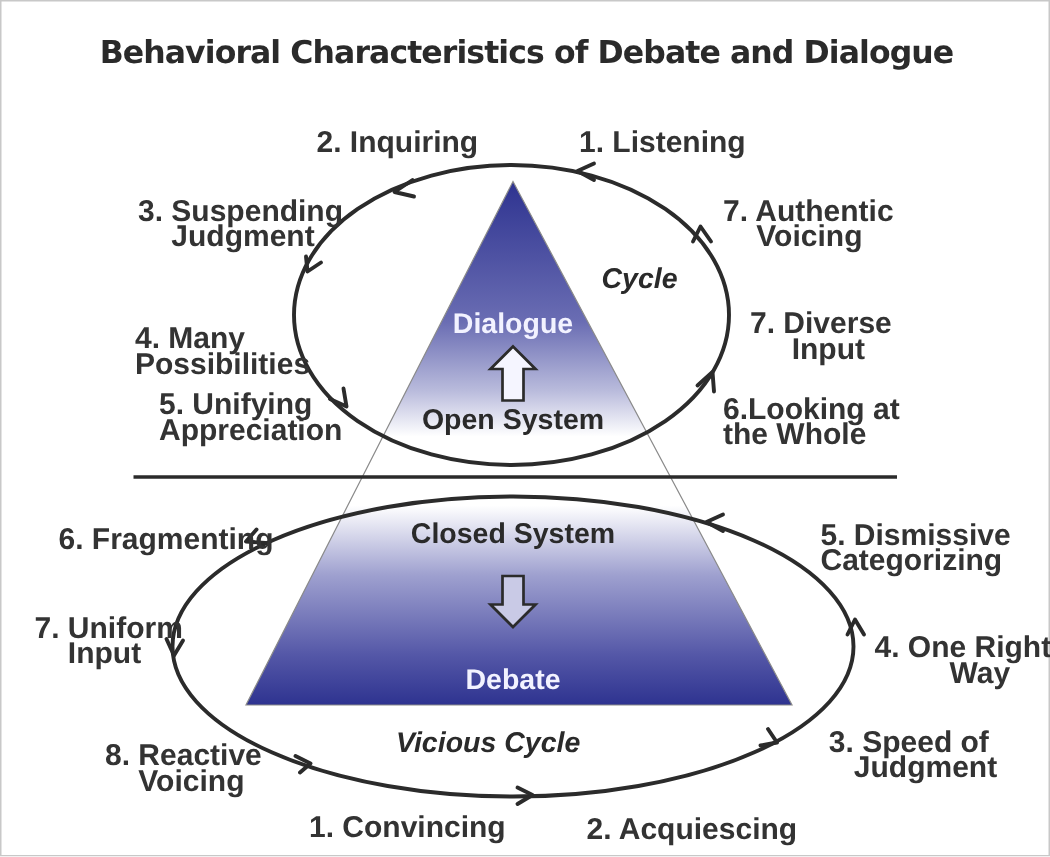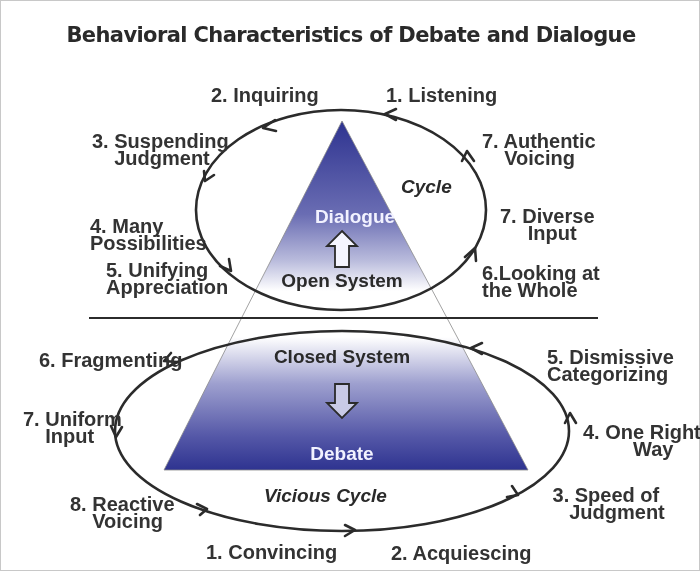--- a/index.html
+++ b/index.html
@@ -102,21 +102,21 @@
 
       <path d="M344,524 L354,529 L344,535"></path>
 
       <path d="M506,496 L517,494 L511,485"></path>
 
       <path d="M564,422 L569,412 L575,422"></path>
     </g>
   </svg>
 
   <div class="cycle-word" style="left:400px;top:175px;">Cycle</div>
-  <div class="white-word" style="left:294px;width:120px;top:205px;">Dialogue</div>
+  <div class="white-word" style="left:281px;width:120px;top:205px;">Dialogue</div>
   <div class="sys-word" style="left:261px;width:160px;top:269px;">Open System</div>
 
   <div class="lbl" style="left:385px;top:86px;">1. Listening</div>
   <div class="lbl" style="left:210px;top:86px;">2. Inquiring</div>
   <div class="lbl" style="left:91px;top:132px;">3. Suspending
     Judgment</div>
   <div class="lbl" style="left:89px;top:197px;margin-top:20px;">4. Many
 Possibilities</div>
   <div class="lbl" style="left:105px;top:261px;">5. Unifying
 Appreciation</div>

